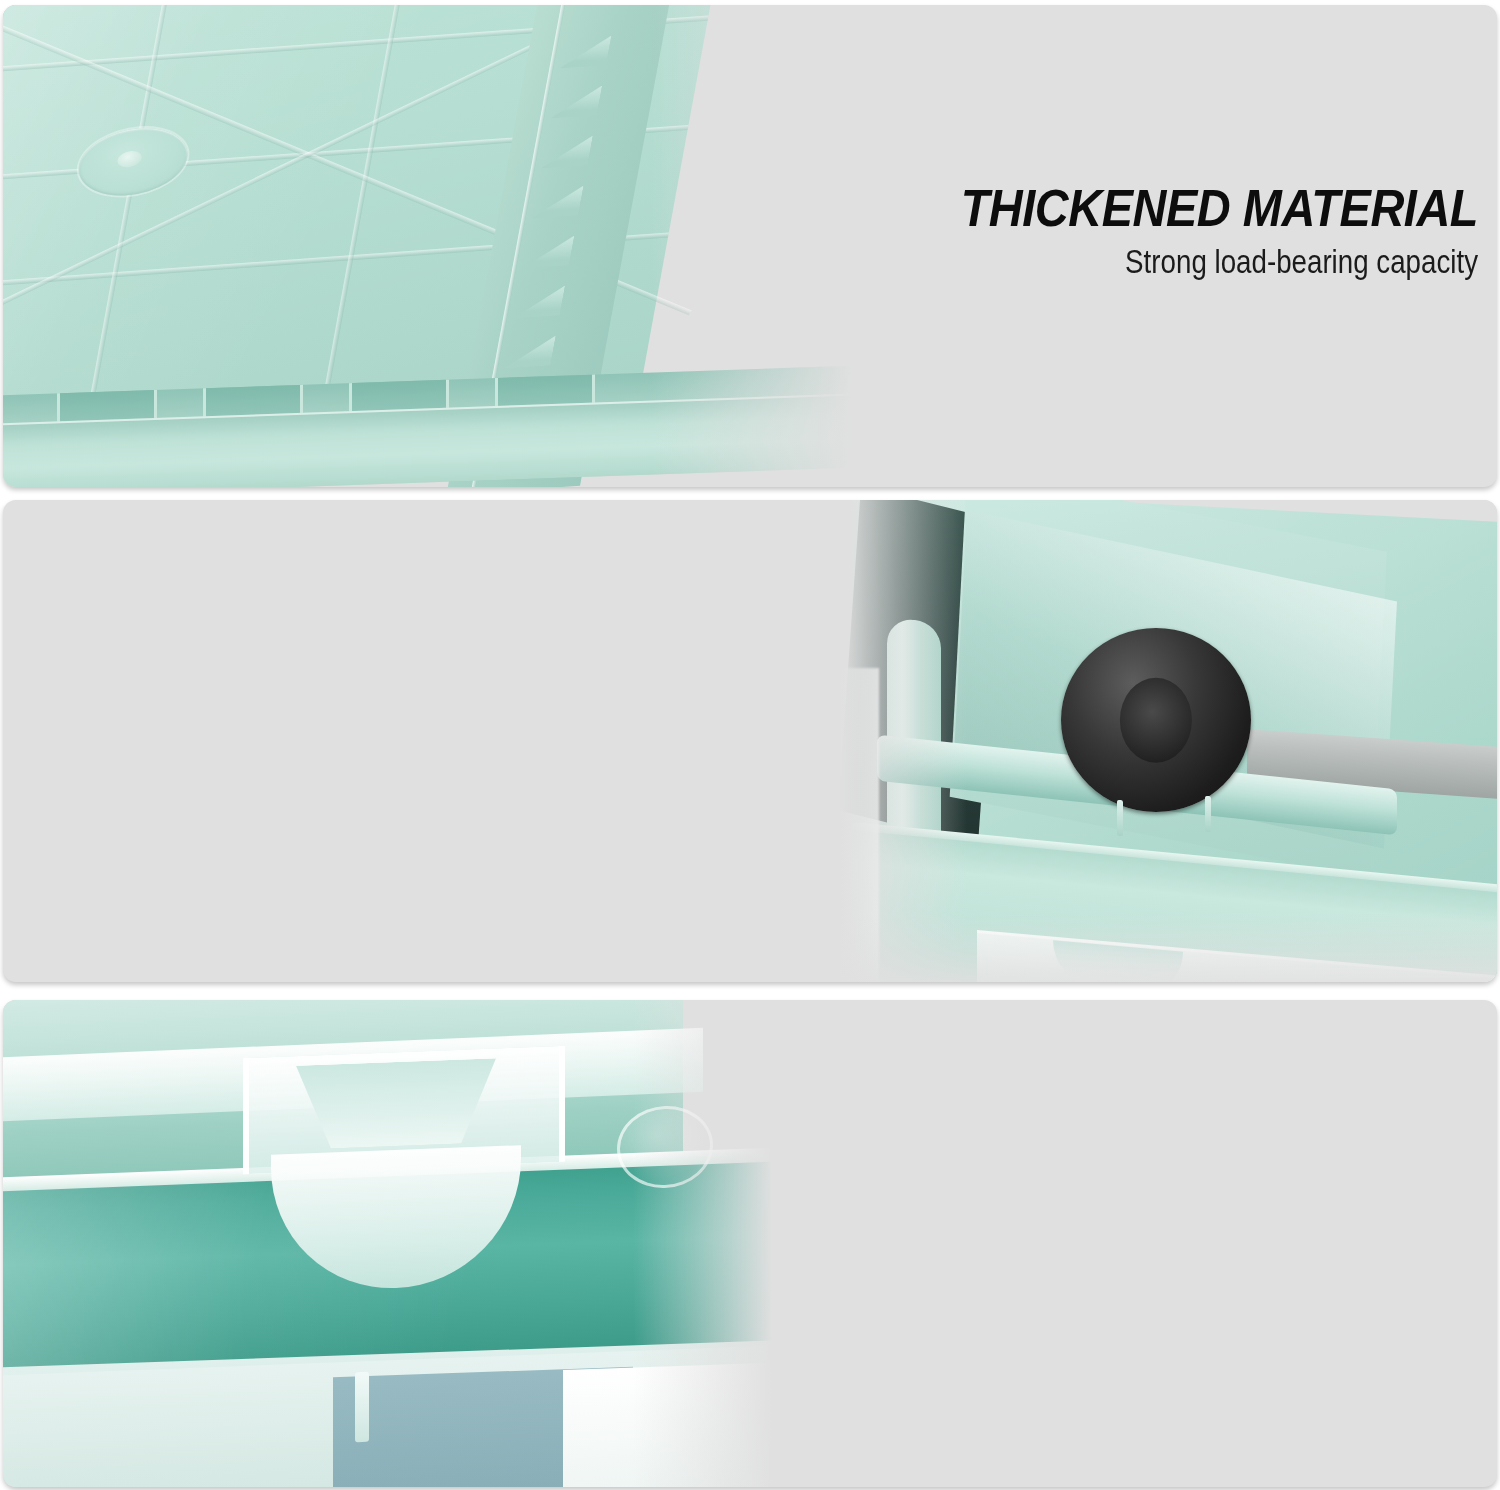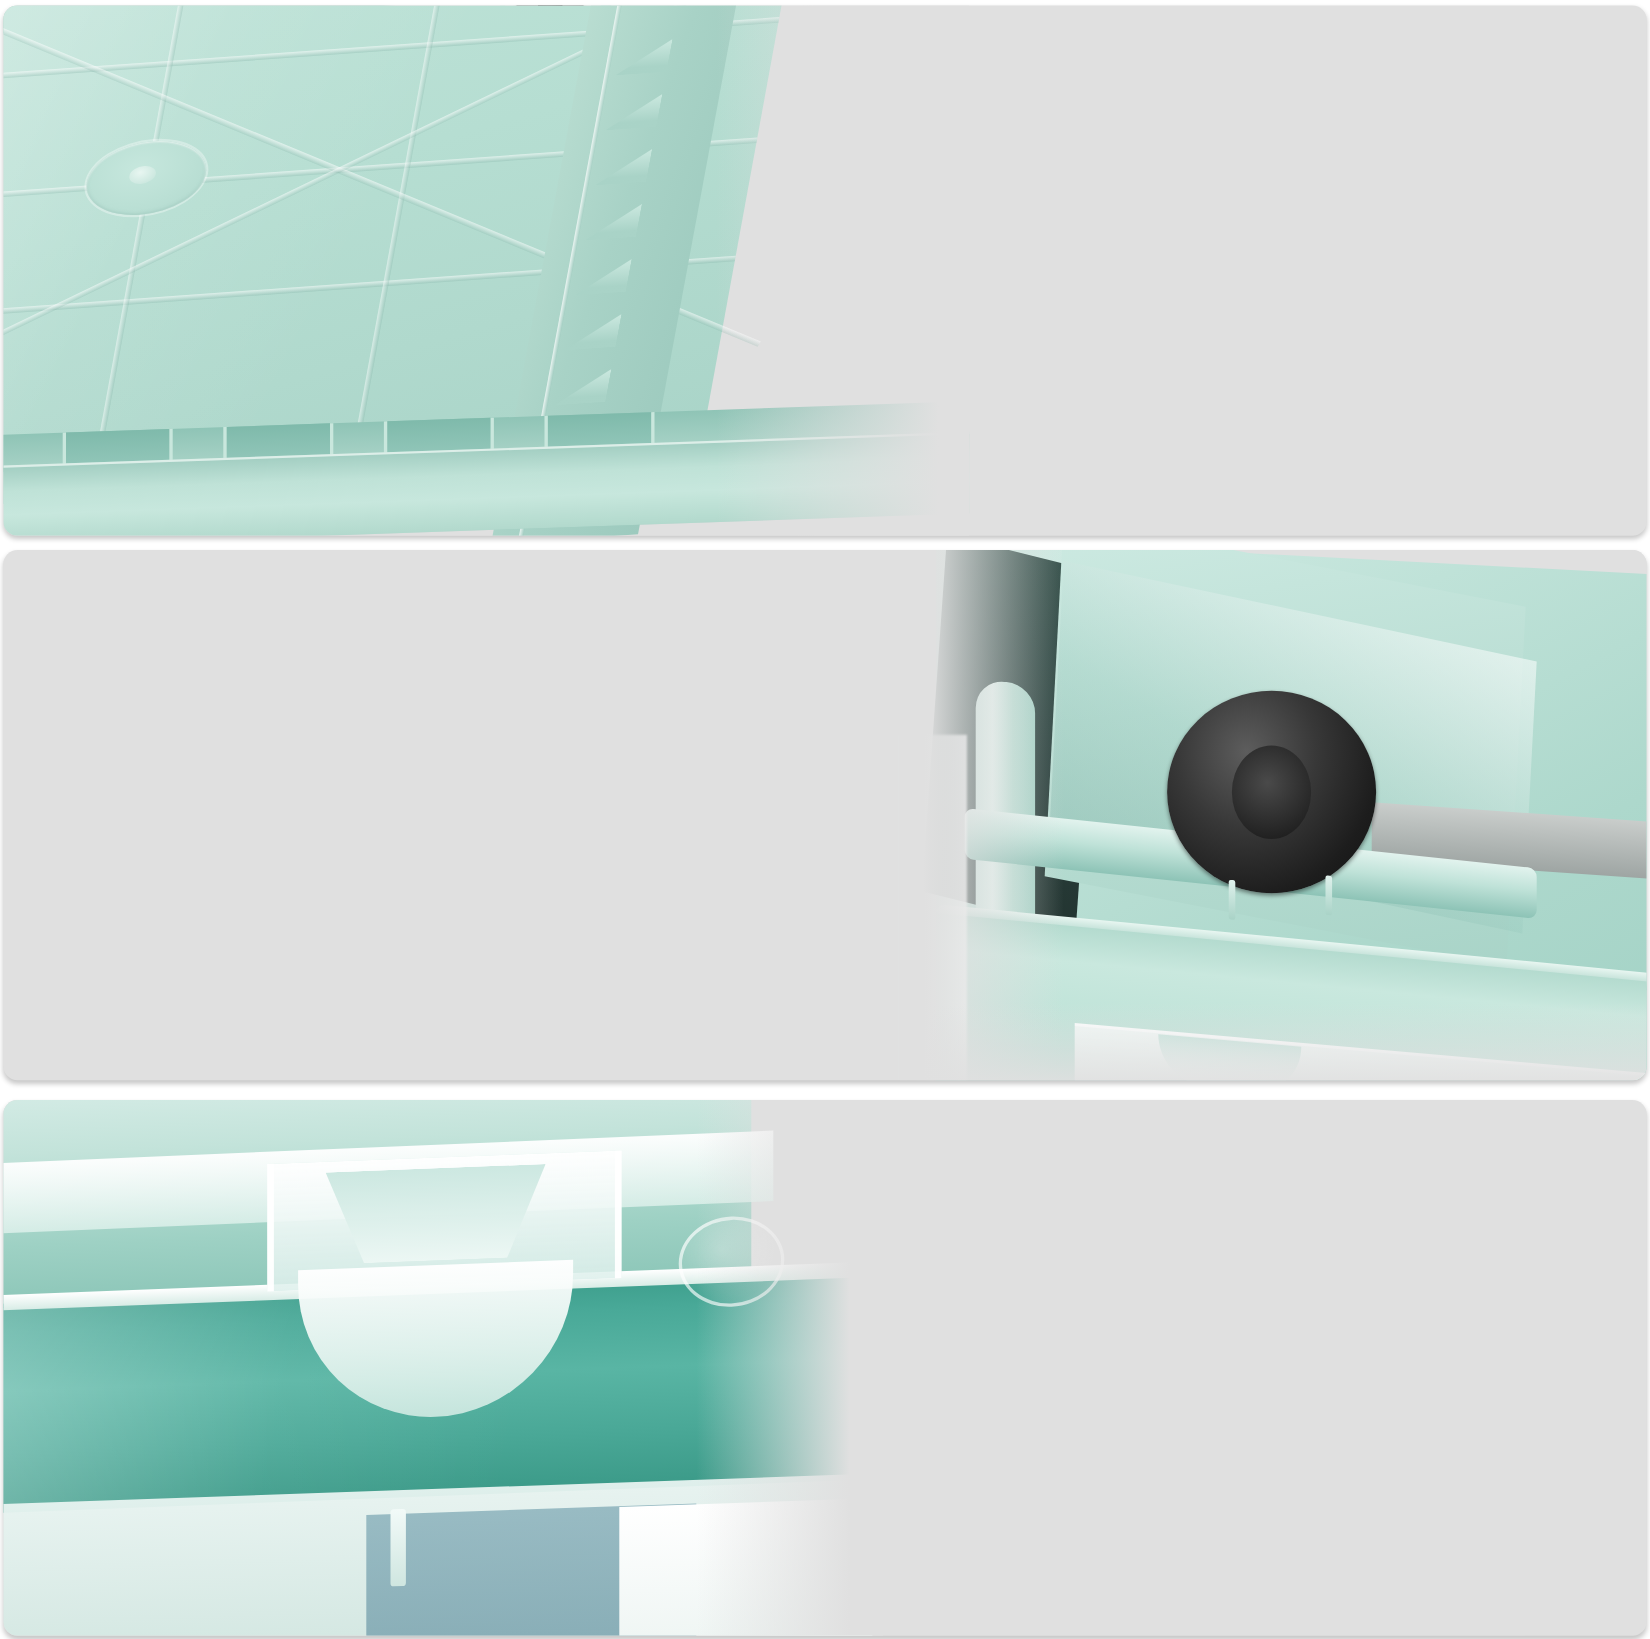--- a/index.html
+++ b/index.html
@@ -360,20 +360,24 @@
         <div class="pocket" style="left:104px;"></div>
         <div class="pocket" style="left:250px;"></div>
         <div class="pocket" style="left:396px;"></div>
         <div class="pocket" style="left:542px;"></div>
       </div>
       <div class="front-wall"></div>
 
       <div class="blurfade-r1"></div>
     </div>
 
+    <div class="txt ta-right" id="text-1">
+      <div class="headline ta-right">THICKENED MATERIAL</div>
+      <div class="subline ta-right">Strong load-bearing capacity</div>
+    </div>
   </section>
 
   <section class="panel" id="panel-2">
 
     <div class="photo" id="photo-2">
       <div class="bg"></div>
 
       <div class="box-corner"></div>
       <div class="corner-dark"></div>
       <div class="inner-panel"></div>

